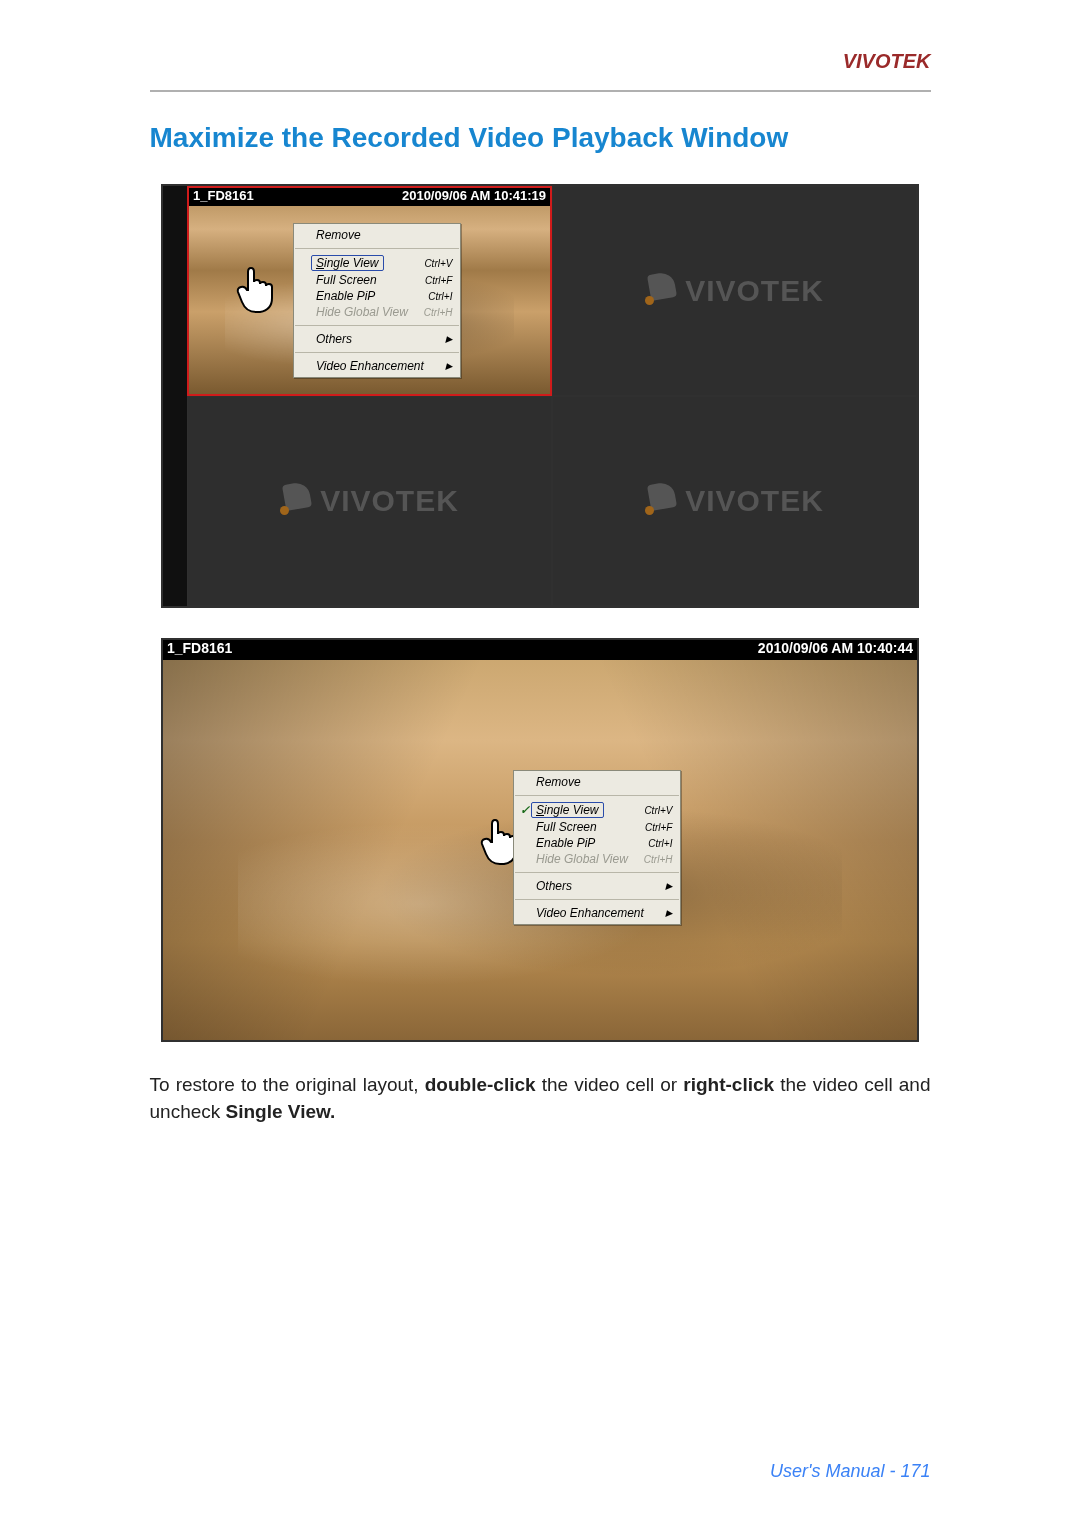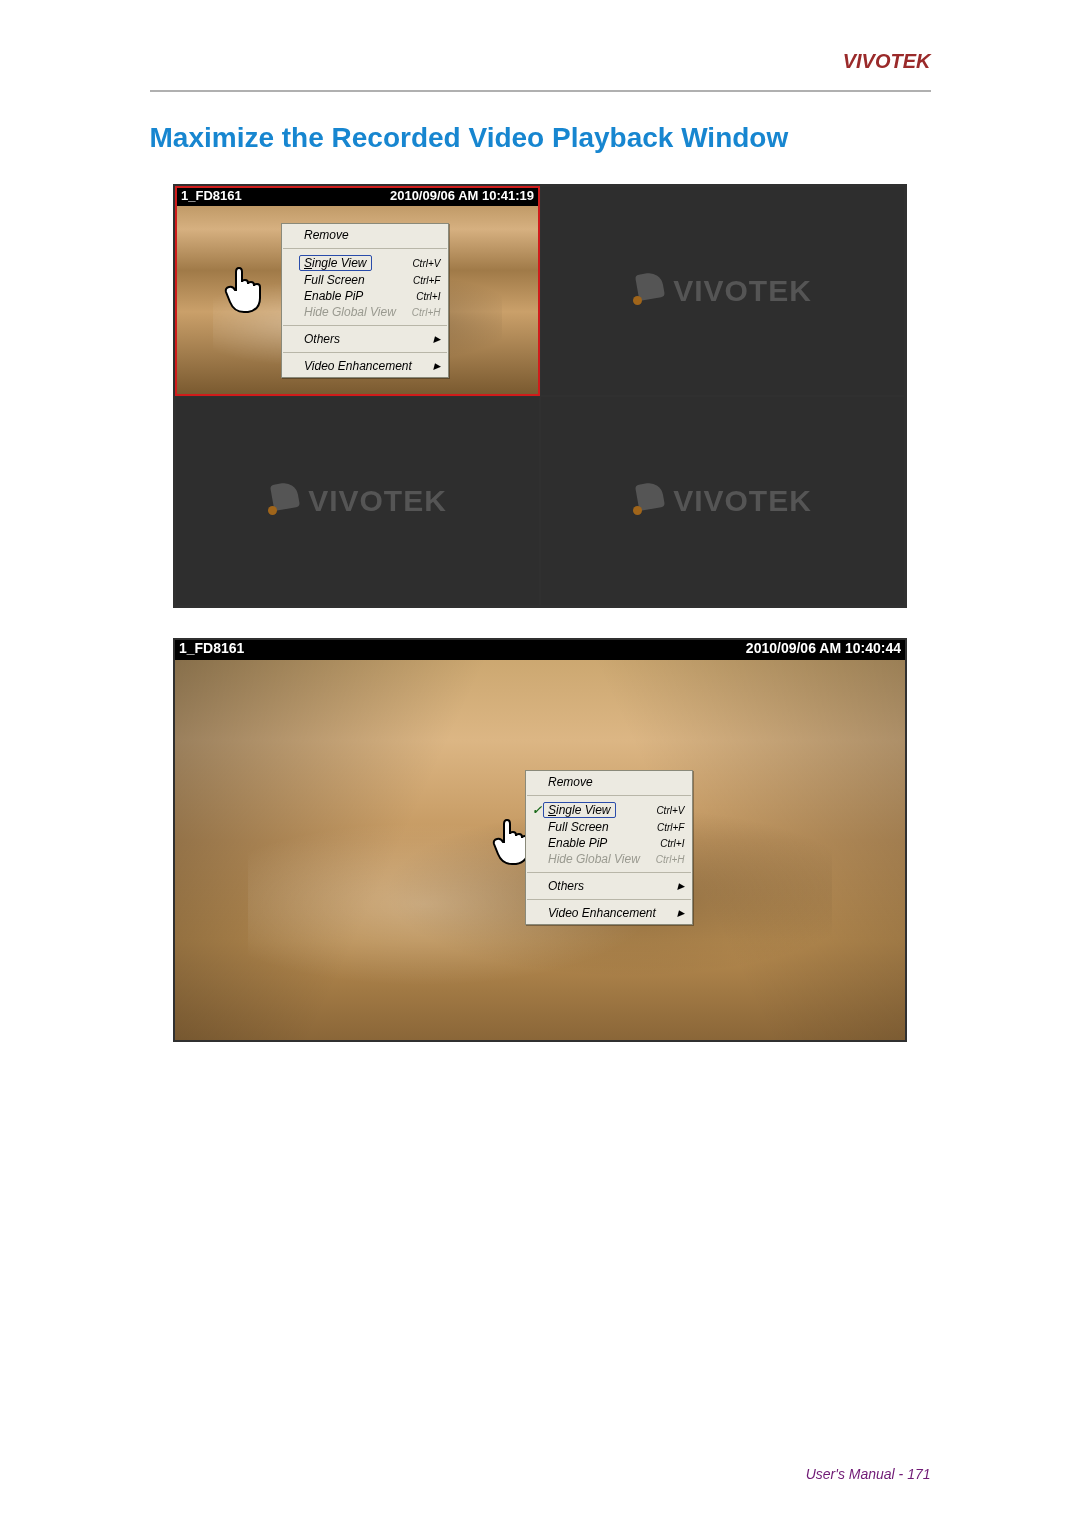--- a/index.html
+++ b/index.html
@@ -47,20 +47,21 @@
     width: 9px; height: 9px;
     background: #000;
     margin-right: 10px;
     vertical-align: middle;
   }
   .justify { text-align: justify; }
 
   
   .figure {
     margin: 16px auto 30px auto;
+    padding-left: 24px;
   }
   .fig1 {
     width: 730px;
     border: 2px solid #303030;
     background: #101010;
     display: flex;
     flex-wrap: wrap;
   }
   .cell {
     box-sizing: border-box;
@@ -197,22 +198,22 @@
       linear-gradient(180deg, #c8a46c 0%, #dcb684 25%, #c49860 50%, #b88c50 75%, #8a6638 100%);
   }
   .fig2 .cell-header { height: 20px; font-size: 14px; }
   .fig2 .hand { left: 310px; top: 170px; }
 
   .footer {
     position: absolute;
     bottom: 45px;
     right: 65px;
     font-style: italic;
-    color: #701a75;
-    font-size: 14px;
+    color: #3b82f6;
+    font-size: 18px;
   }
 
   
   .fig1 .context-menu { top: 35px; left: 104px; z-index: 5; }
   .fig2 .context-menu { top: 130px; left: 350px; z-index: 5; }
 
   
   .room-bg::before, .room-bg-large::before {
     content: "";
     position: absolute;
@@ -366,18 +367,21 @@
       <div class="menu-sep"></div>
       <div class="menu-section">
         <div class="menu-item underline-first">
           <span>Video Enhancement</span>
           <span class="arrow">▶</span>
         </div>
       </div>
     </div>
   </div>
 
+  <div class="body-text justify">
+    <span>To restore to the original layout, </span><b>double-click</b><span> the video cell or </span><b>right-click</b><span> the video cell and uncheck </span><b>Single View.</b>
+  </div>
 
   <div class="footer">
     <span>User's Manual - </span><span>171</span>
   </div>
 
 </div>
 
 </body></html>

